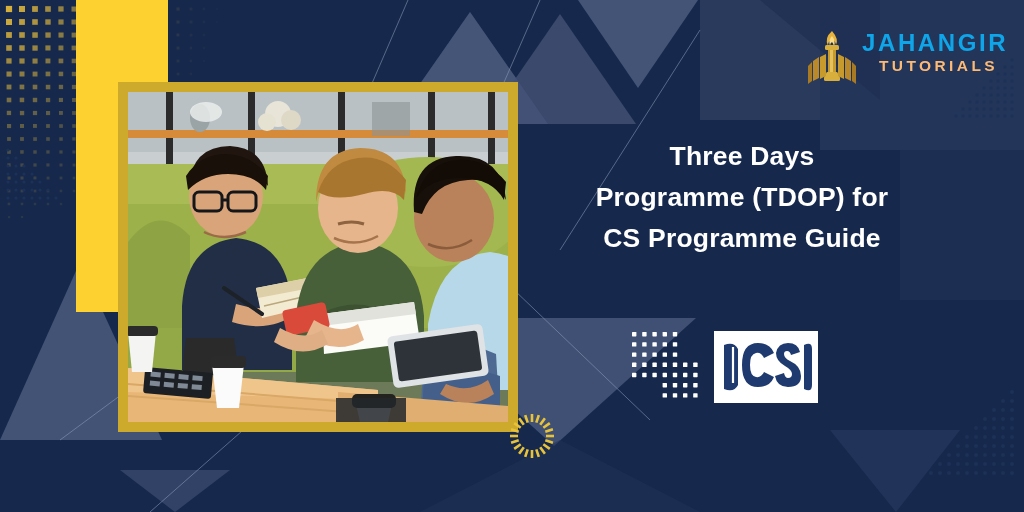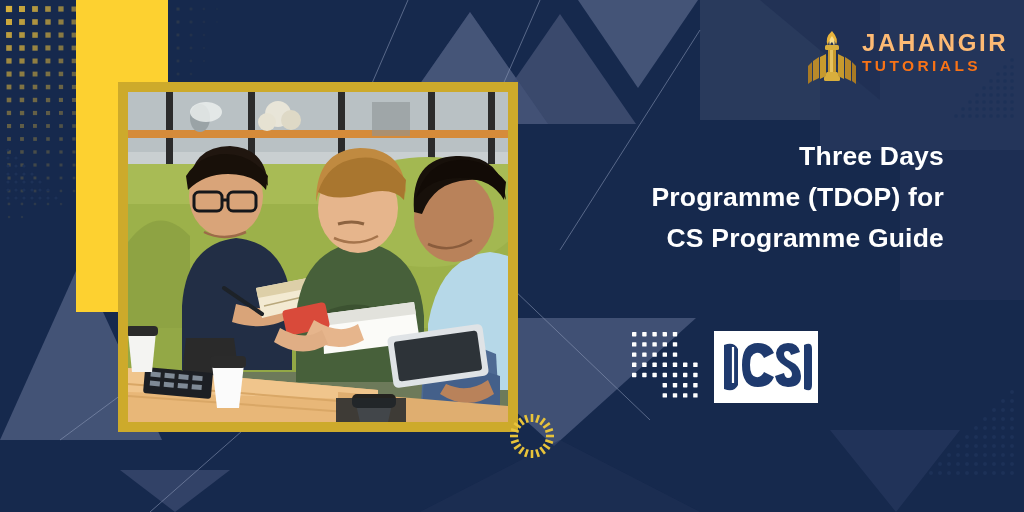--- a/index.html
+++ b/index.html
@@ -34,42 +34,42 @@
 
   
   #sunburst{position:absolute;left:504px;top:408px;width:56px;height:56px;}
 
   
   #dotgrid{position:absolute;left:630px;top:330px;width:76px;height:74px;}
 
   
   #title{
     position:absolute;left:540px;top:136px;width:404px;
-    text-align:right;color:#ffffff;
+    text-align:center;color:#ffffff;
     font-size:26.5px;font-weight:bold;line-height:41px;
     letter-spacing:.2px;
   }
 
   
   #icsi{
     position:absolute;left:714px;top:331px;width:104px;height:72px;
     background:#ffffff;display:flex;align-items:center;justify-content:center;
   }
 
   
   #logo{position:absolute;left:806px;top:26px;width:160px;height:64px;}
   #logo-mark{position:absolute;left:0;top:2px;width:52px;height:60px;}
   #logo-text{position:absolute;left:56px;top:4px;width:150px;}
   .logo-line1{
-    color:#fdba74;font-size:24px;font-weight:bold;letter-spacing:2.6px;
+    color:#0ea5e9;font-size:24px;font-weight:bold;letter-spacing:2.6px;
     line-height:26px;white-space:nowrap;
   }
   .logo-line2{
-    color:#f97316;font-size:15.5px;font-weight:bold;letter-spacing:3.4px;
-    line-height:20px;white-space:nowrap;
+    color:#fdba74;font-size:15.5px;font-weight:bold;letter-spacing:3.4px;
+    line-height:20px;white-space:nowrap;margin-left:17px;
   }
 </style>
 </head>
 <body>
 
 <div id="banner">
 
   <svg class="layer" viewBox="0 0 1024 512" preserveAspectRatio="none">
 
     <polygon points="392,124 470,12 548,124" fill="#4b5a7e" opacity="0.85"></polygon>

